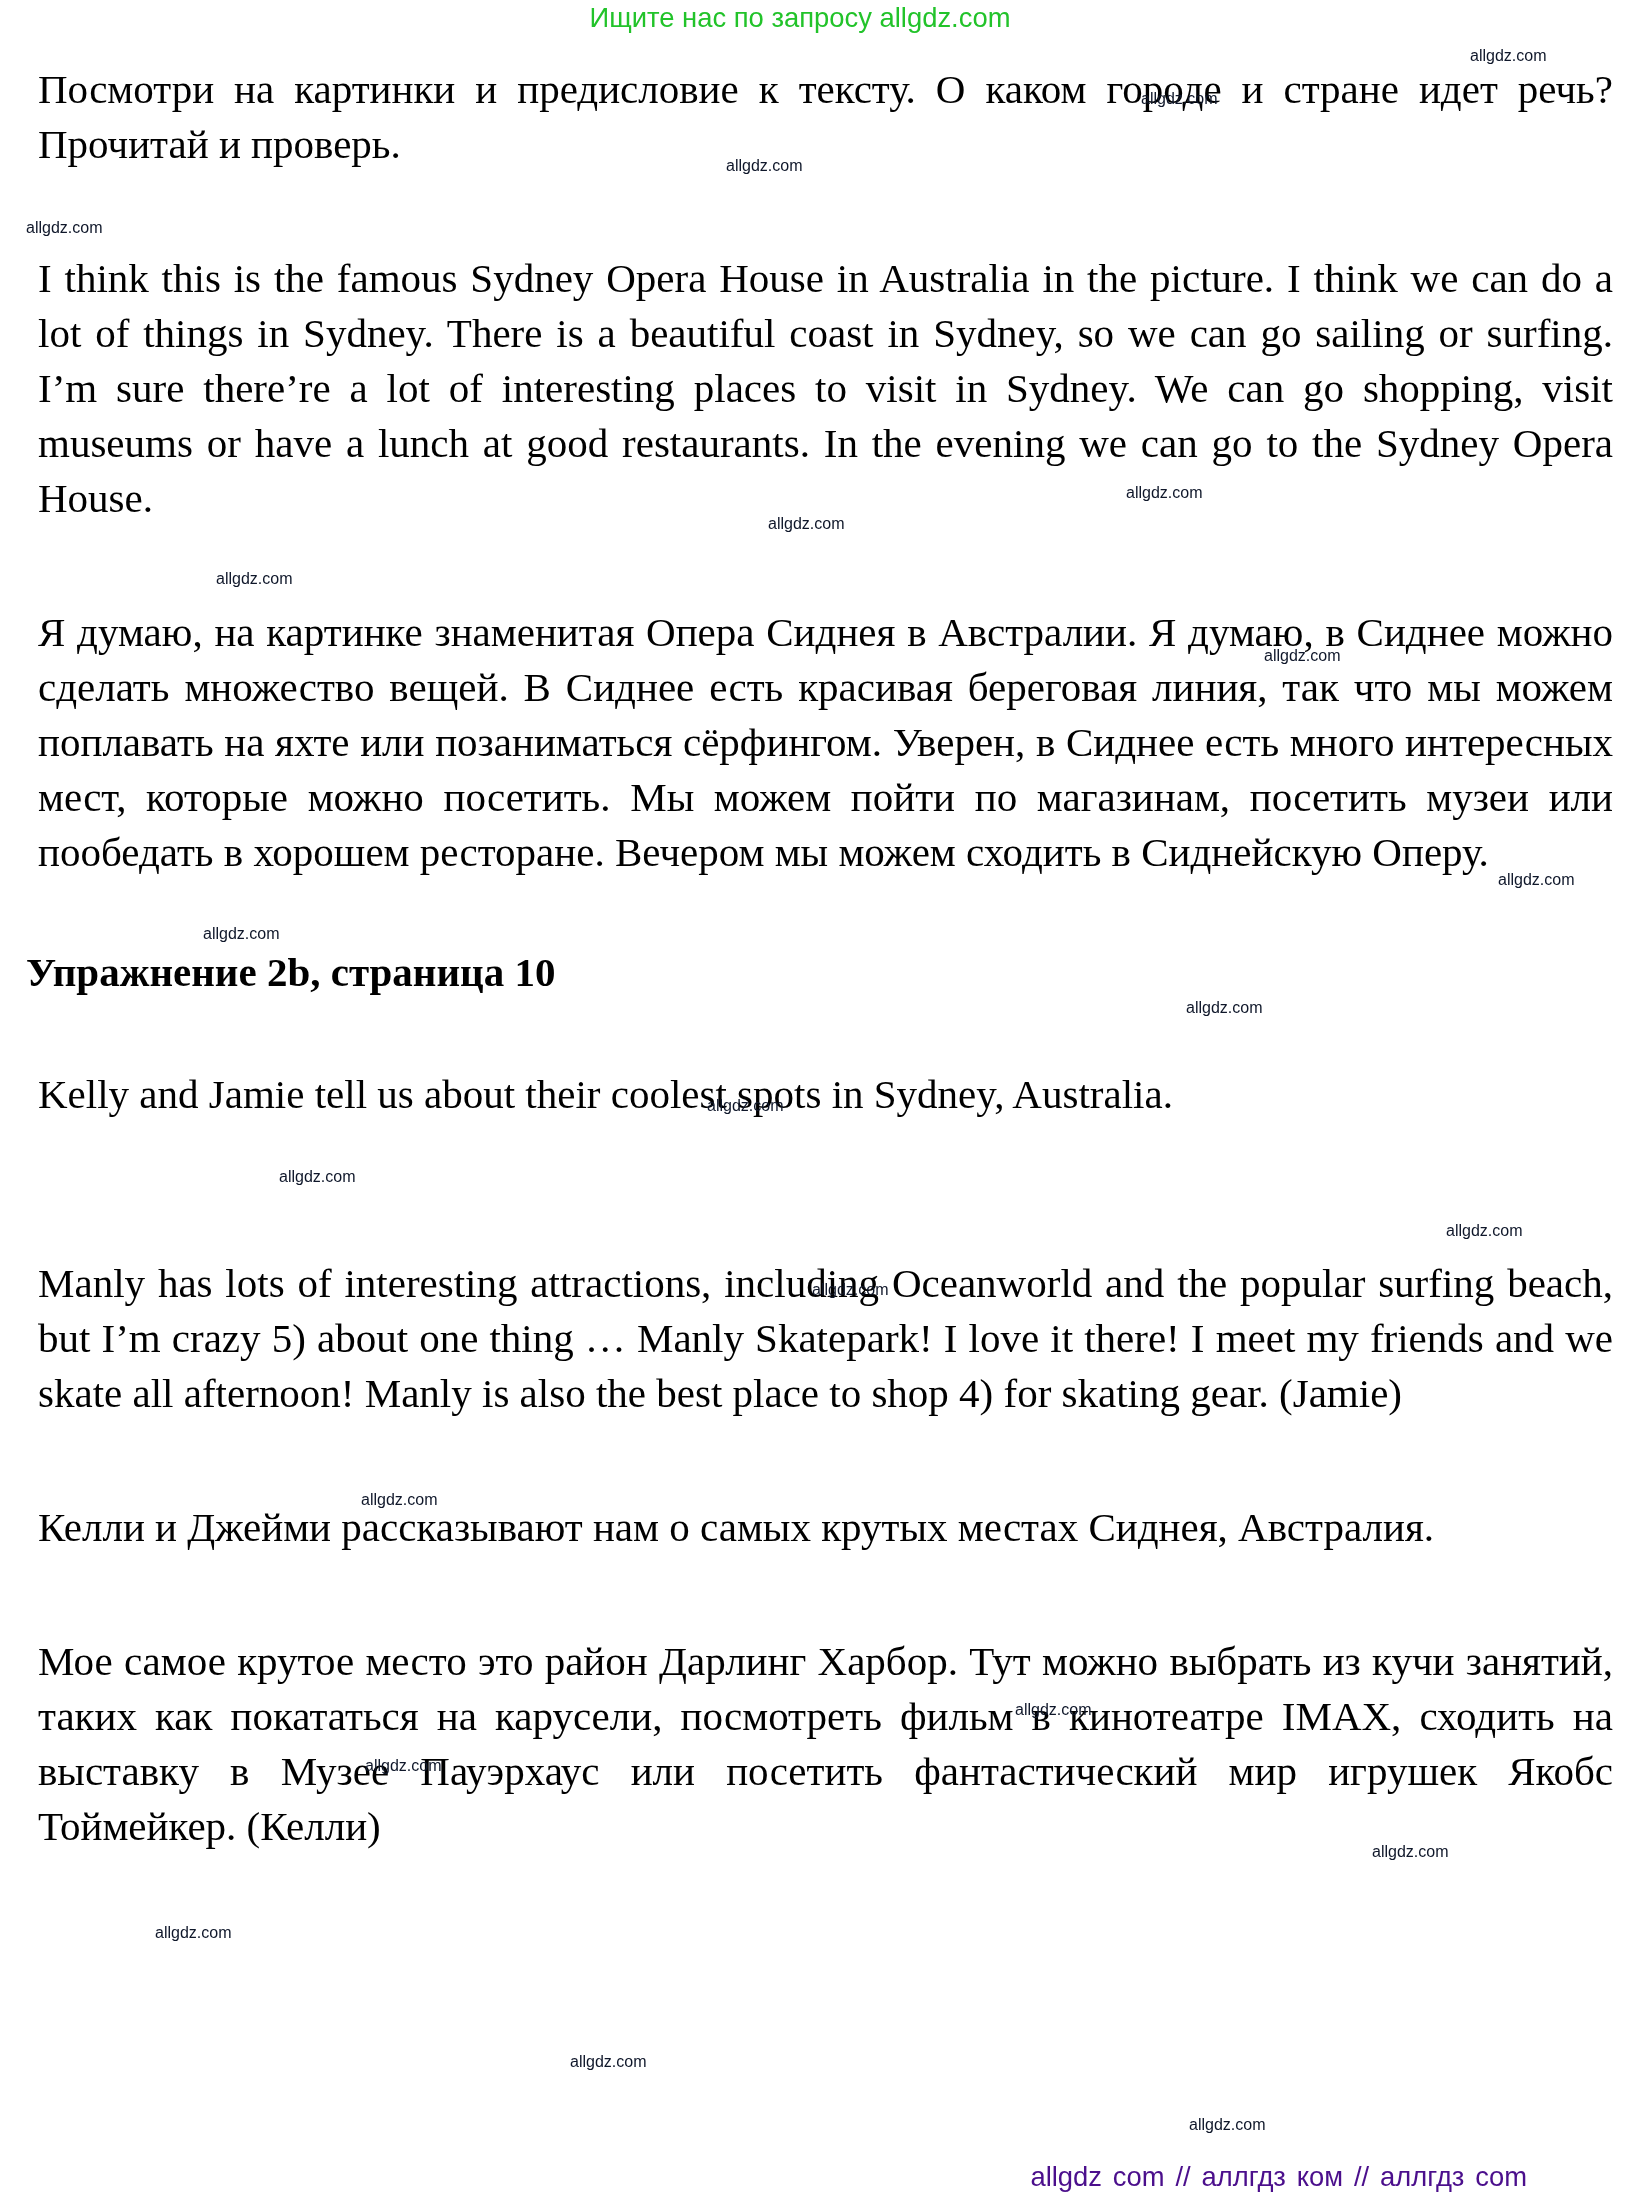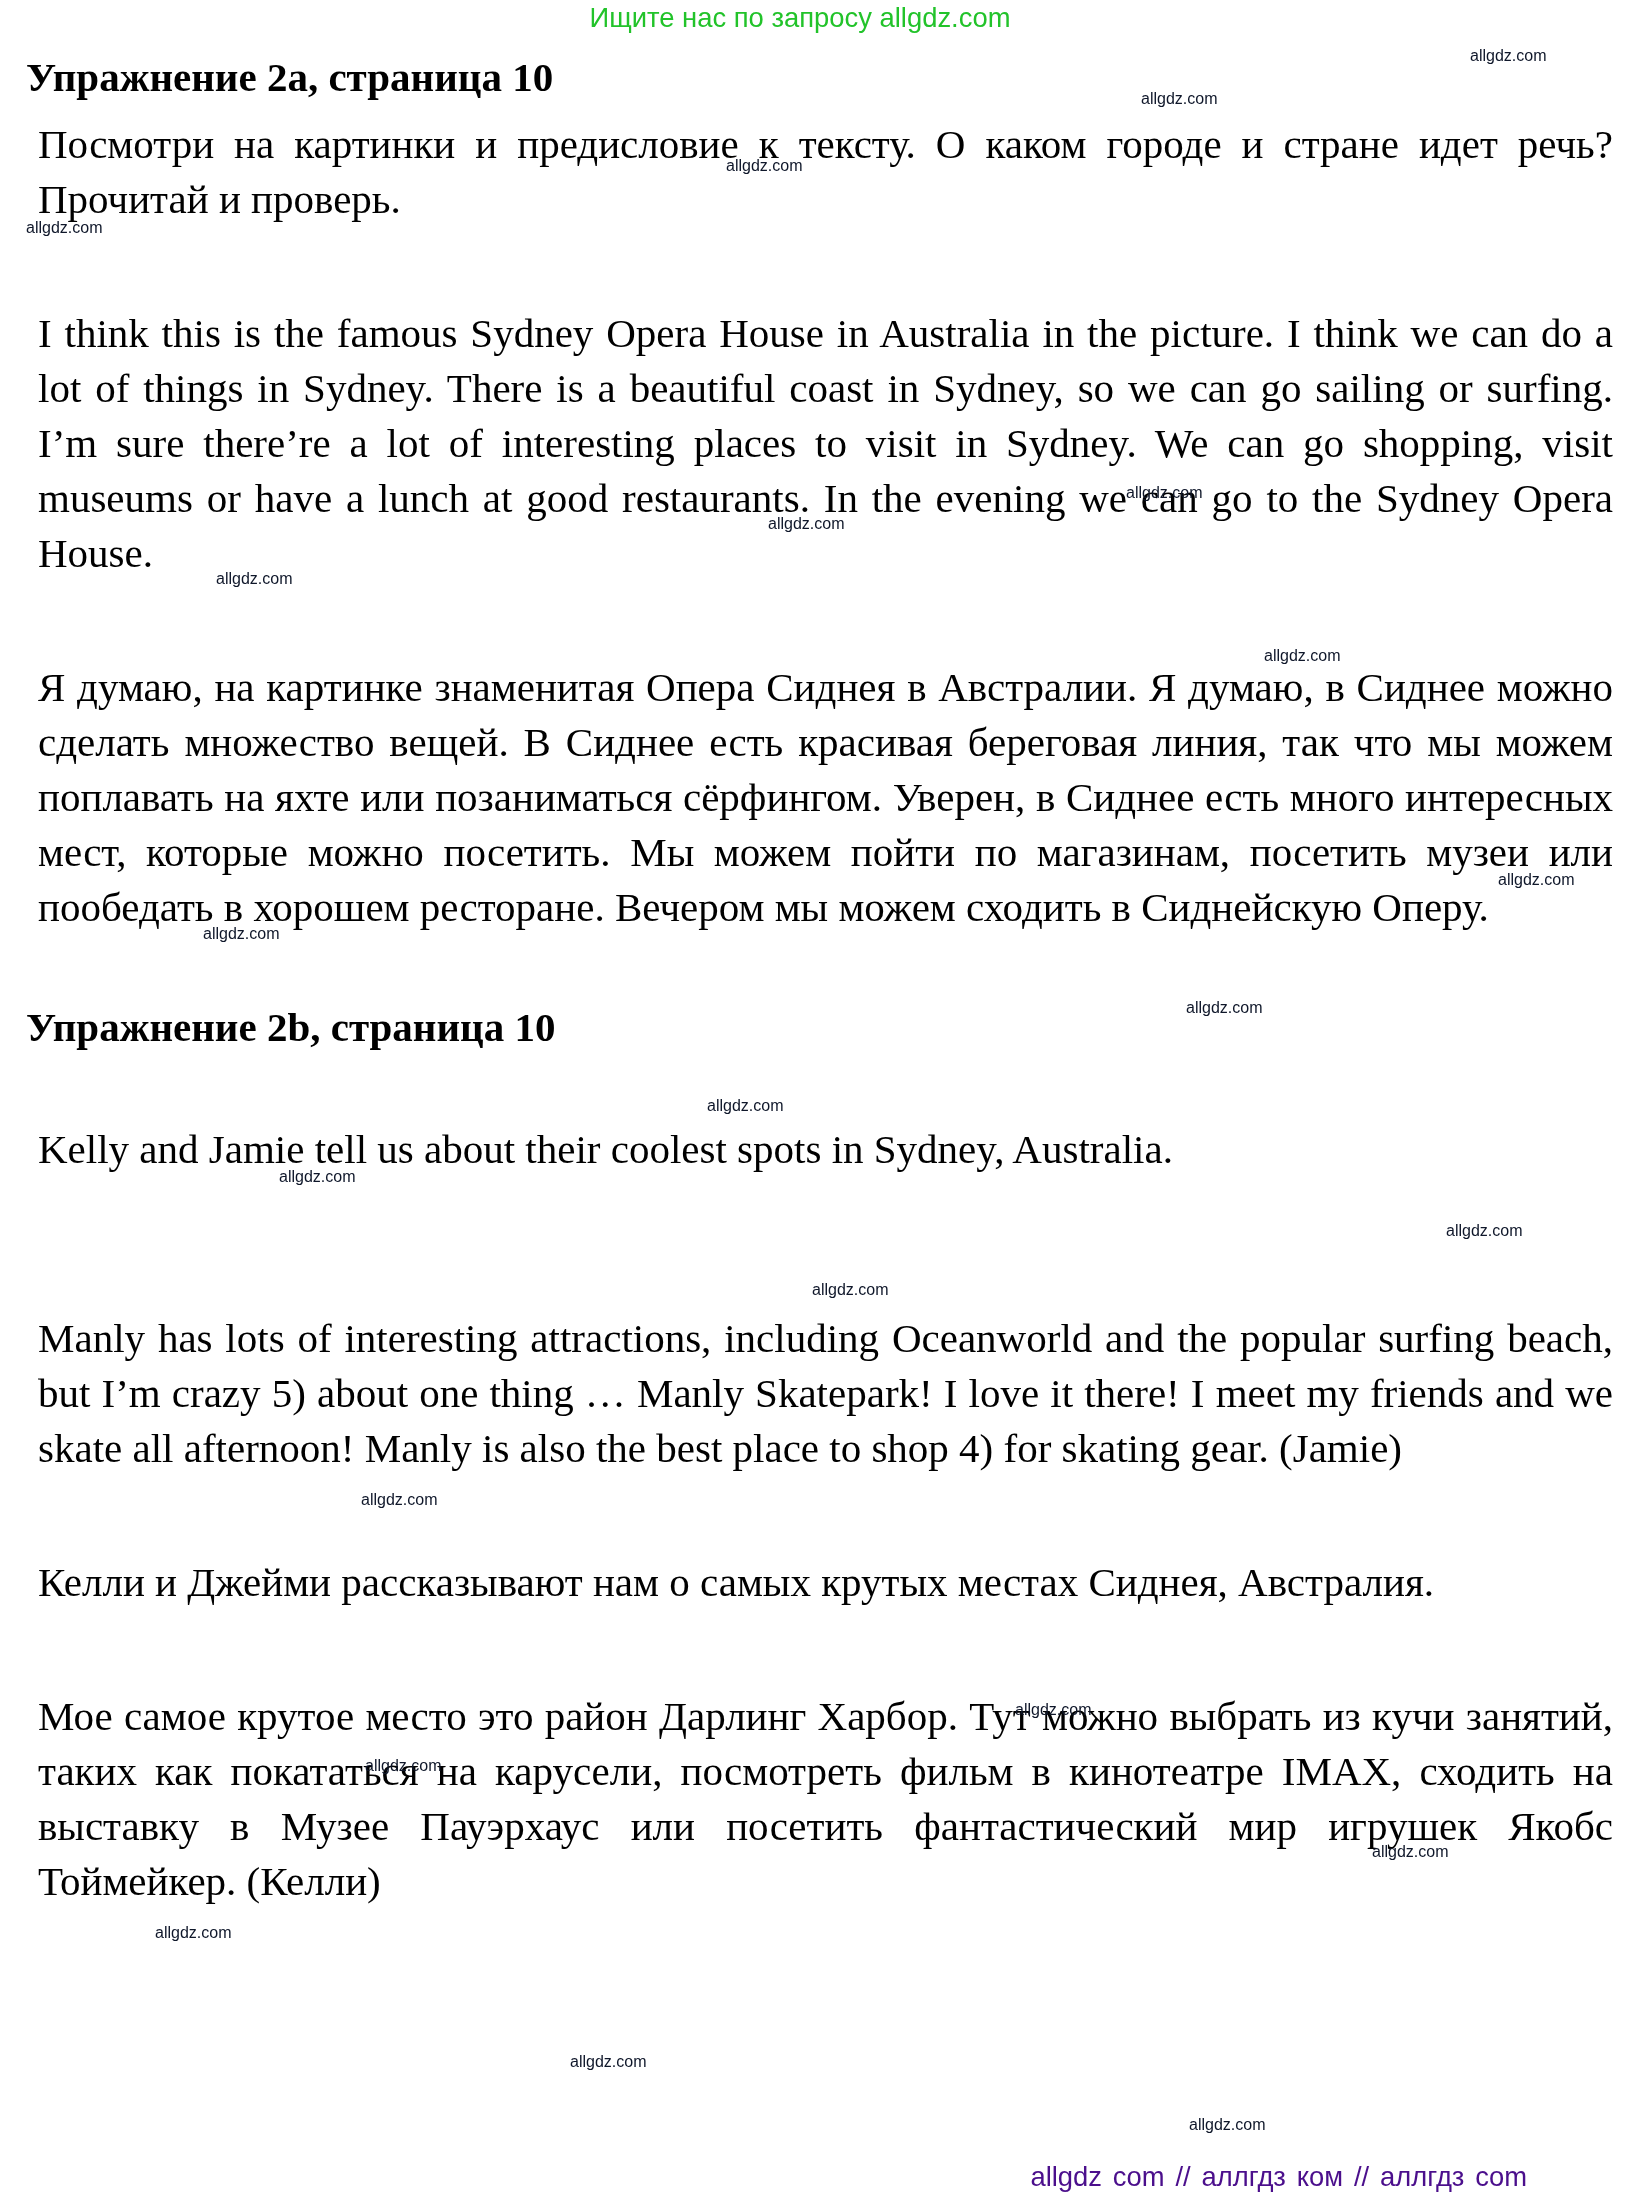--- a/index.html
+++ b/index.html
@@ -20,21 +20,20 @@
             font-family: "Liberation Sans", "DejaVu Sans", sans-serif; font-size: 27.4px;
             color: #4b0f8c; word-spacing: 3.2px; }
 </style>
 </head>
 <body>
 
 <div class="top-banner">Ищите нас по запросу allgdz.com</div>
 
 <div class="page">
   <section>
-    <h2 class="heading">Упражнение 2a, страница 10</h2>
     <p class="p">Посмотри на картинки и предисловие к тексту. О каком городе и стране идет речь? Прочитай и проверь.</p>
     <div class="gap-s"></div>
     <p class="p">I think this is the famous Sydney Opera House in Australia in the picture. I think we can do a lot of things in Sydney. There is a beautiful coast in Sydney, so we can go sailing or surfing. I’m sure there’re a lot of interesting places to visit in Sydney. We can go shopping, visit museums or have a lunch at good restaurants. In the evening we can go to the Sydney Opera House.</p>
     <div class="gap-s"></div>
     <p class="p">Я думаю, на картинке знаменитая Опера Сиднея в Австралии. Я думаю, в Сиднее можно сделать множество вещей. В Сиднее есть красивая береговая линия, так что мы можем поплавать на яхте или позаниматься сёрфингом. Уверен, в Сиднее есть много интересных мест, которые можно посетить. Мы можем пойти по магазинам, посетить музеи или пообедать в хорошем ресторане. Вечером мы можем сходить в Сиднейскую Оперу.</p>
   </section>
 
   <div class="gap-m"></div>
 
   <section>

